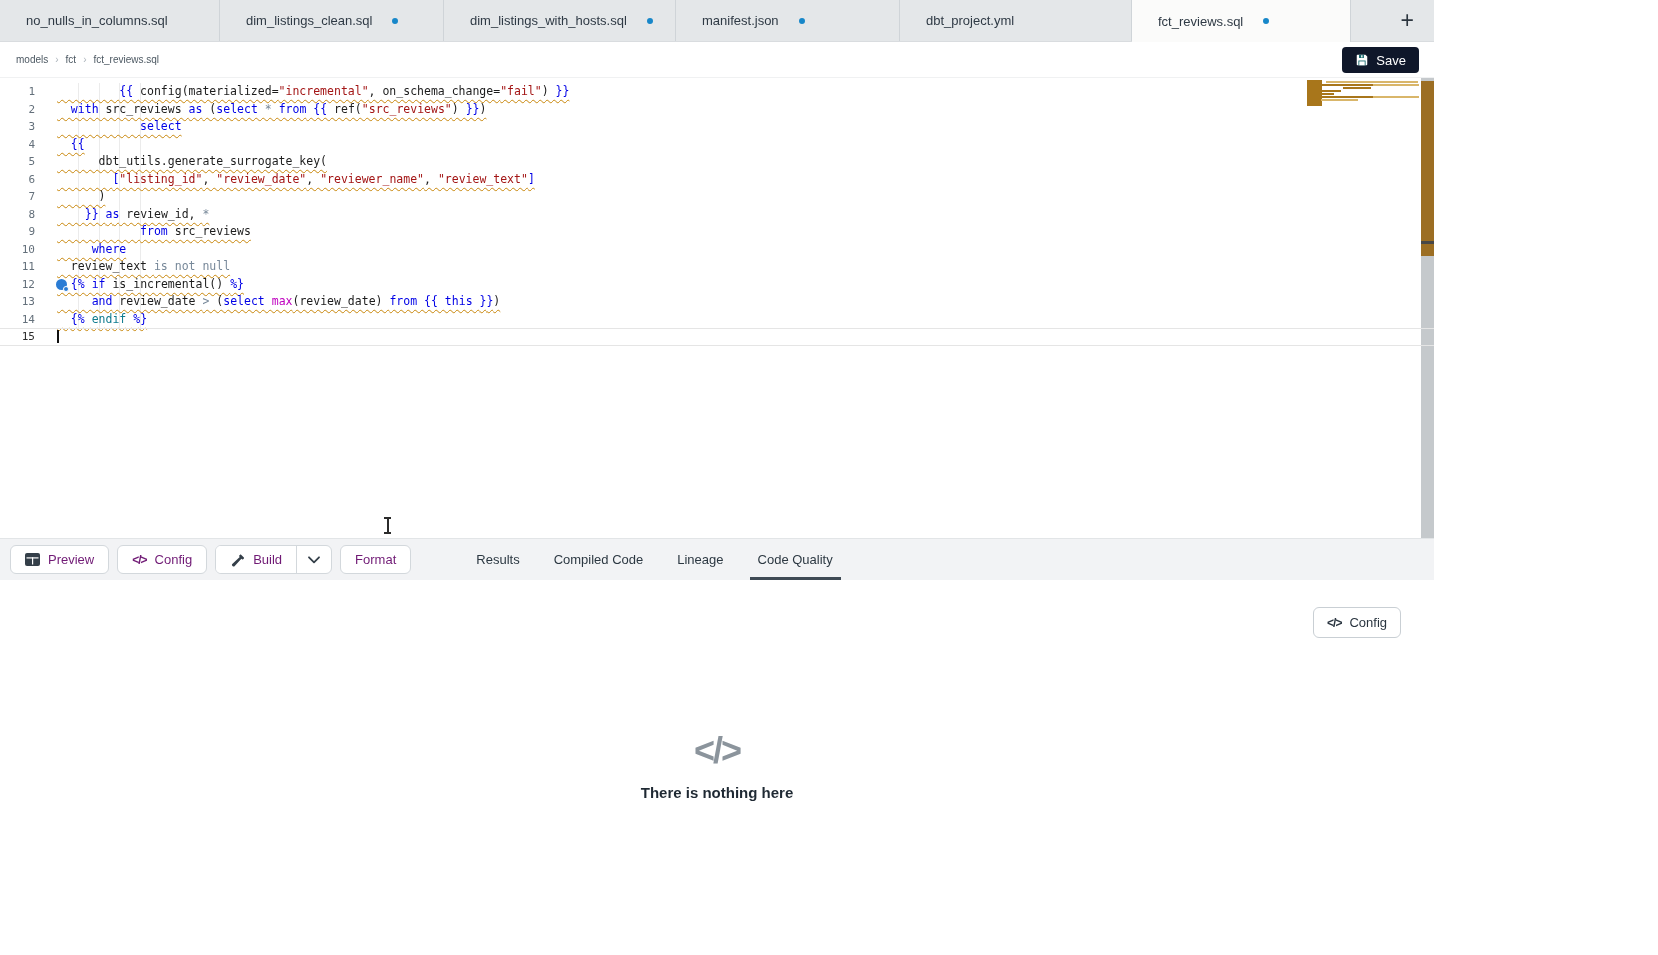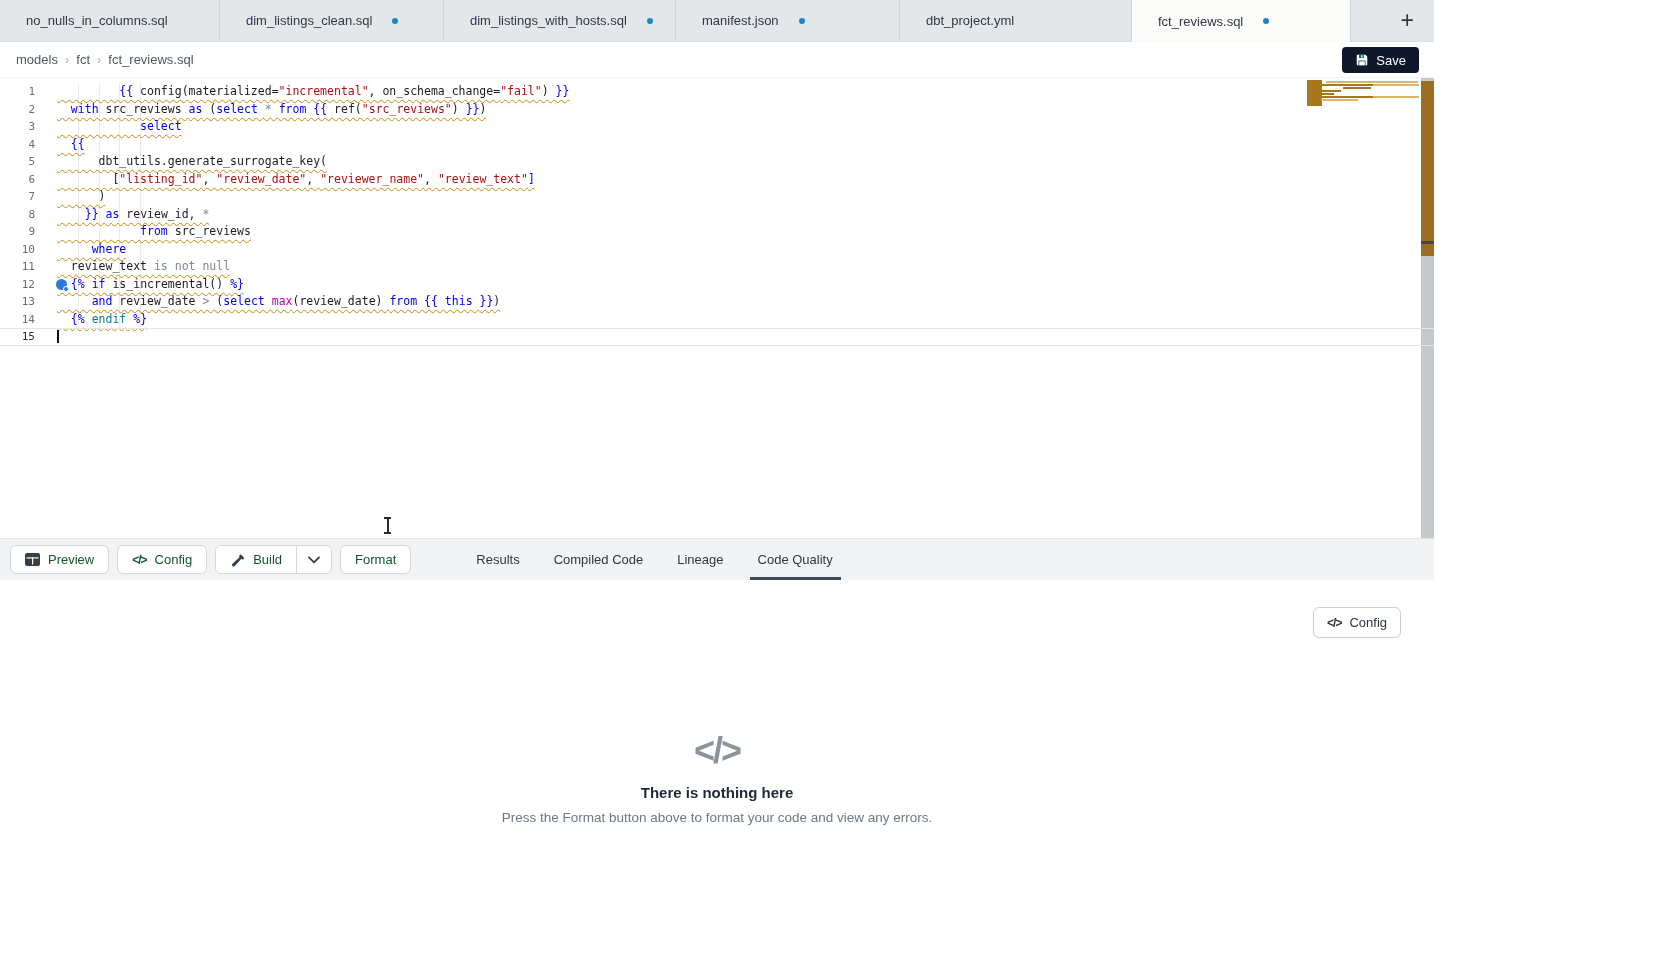--- a/index.html
+++ b/index.html
@@ -14,21 +14,21 @@
   .tab.active { background:#fbfbfa; margin-bottom:-1px; }
   .tab-label { white-space:nowrap; overflow:hidden; }
   .dirty-dot { width:5px; height:5px; border:3.5px solid #1787c9; border-radius:50%;
                background:#fff; margin-left:20px; flex:0 0 auto; }
   .tab-fill { flex:1; display:flex; align-items:center; justify-content:flex-end; padding-right:16px; }
   .new-tab { border:none; background:none; font-size:23px; line-height:1; color:#2c363f; cursor:pointer; padding:0 4px; }
 
   
   .subheader { height:36px; background:#fff; border-bottom:1px solid #f0f1f2; display:flex;
                align-items:center; padding-left:16px; position:relative; }
-  .breadcrumb { display:flex; align-items:center; gap:7px; font-size:13px; color:#4c5862; }
+  .breadcrumb { display:flex; align-items:center; gap:7px; font-size:10px; color:#4c5862; }
   .crumb { cursor:pointer; }
   .crumb-sep { color:#adb5bc; }
   .save-btn { position:absolute; right:15px; top:5px; height:26px; padding:0 13px; border:none;
               border-radius:4px; background:#0f172a; color:#fff; font-size:13px; display:flex;
               align-items:center; gap:7px; cursor:pointer; font-family:inherit; }
 
   
   .editor { position:relative; height:460px; background:#fff;
             font-family:"DejaVu Sans Mono",monospace; font-size:11.5px; }
   .indent-guides { position:absolute; left:78px; top:5px; width:64px; height:245px; z-index:0;
@@ -58,21 +58,21 @@
   .vscroll-mark { position:absolute; top:163px; left:0; width:13px; height:3px; background:#474747; }
 
   .ibeam { position:absolute; left:387px; top:440px; width:1.6px; height:15px; background:#2b2b2b; }
   .ibeam::before, .ibeam::after { content:""; position:absolute; left:-2.8px; width:7px; height:1.6px; background:#2b2b2b; }
   .ibeam::before { top:-1px; } .ibeam::after { bottom:-1px; }
 
   
   .toolbar { height:42px; background:#f2f3f5; border-top:1px solid #e2e5e7; display:flex;
              align-items:center; padding-left:10px; }
   .tbtn { height:29px; background:#fff; border:1px solid #d3d8dc; border-radius:6px; display:flex;
-          align-items:center; gap:8px; padding:0 14px; font-size:13px; color:#14532d;
+          align-items:center; gap:8px; padding:0 14px; font-size:13px; color:#701a75;
           margin-right:8px; cursor:pointer; font-family:inherit; }
   .split { display:flex; align-items:stretch; height:29px; background:#fff; border:1px solid #d3d8dc;
            border-radius:6px; margin-right:8px; overflow:hidden; }
   .split .tbtn { border:none; border-radius:0; margin:0; height:27px; }
   .split .divider { width:1px; background:#d3d8dc; }
   .split .chev { width:34px; display:flex; align-items:center; justify-content:center; cursor:pointer; }
   .code-glyph { font-weight:700; font-size:12px; letter-spacing:-1px; }
   .ptabs { display:flex; align-self:stretch; margin-left:40px; }
   .ptab { display:flex; align-items:center; padding:0 17px; font-size:13px; color:#2c3842;
           position:relative; cursor:pointer; }
@@ -282,21 +282,20 @@
   </div>
 
   <div class="panel">
     <button class="config-btn">
       <span class="code-glyph">&lt;/&gt;</span>
       <span>Config</span>
     </button>
     <div class="empty">
       <div class="empty-icon">&lt;/&gt;</div>
       <div class="empty-title">There is nothing here</div>
-      <div class="empty-sub">Press the Format button above to format your code and view any errors.</div>
     </div>
   </div>
 
   <div class="chat-fab">
     <div class="bot">
       <span class="eye"></span>
         <span class="eye"></span>
 
     </div>
   </div>

